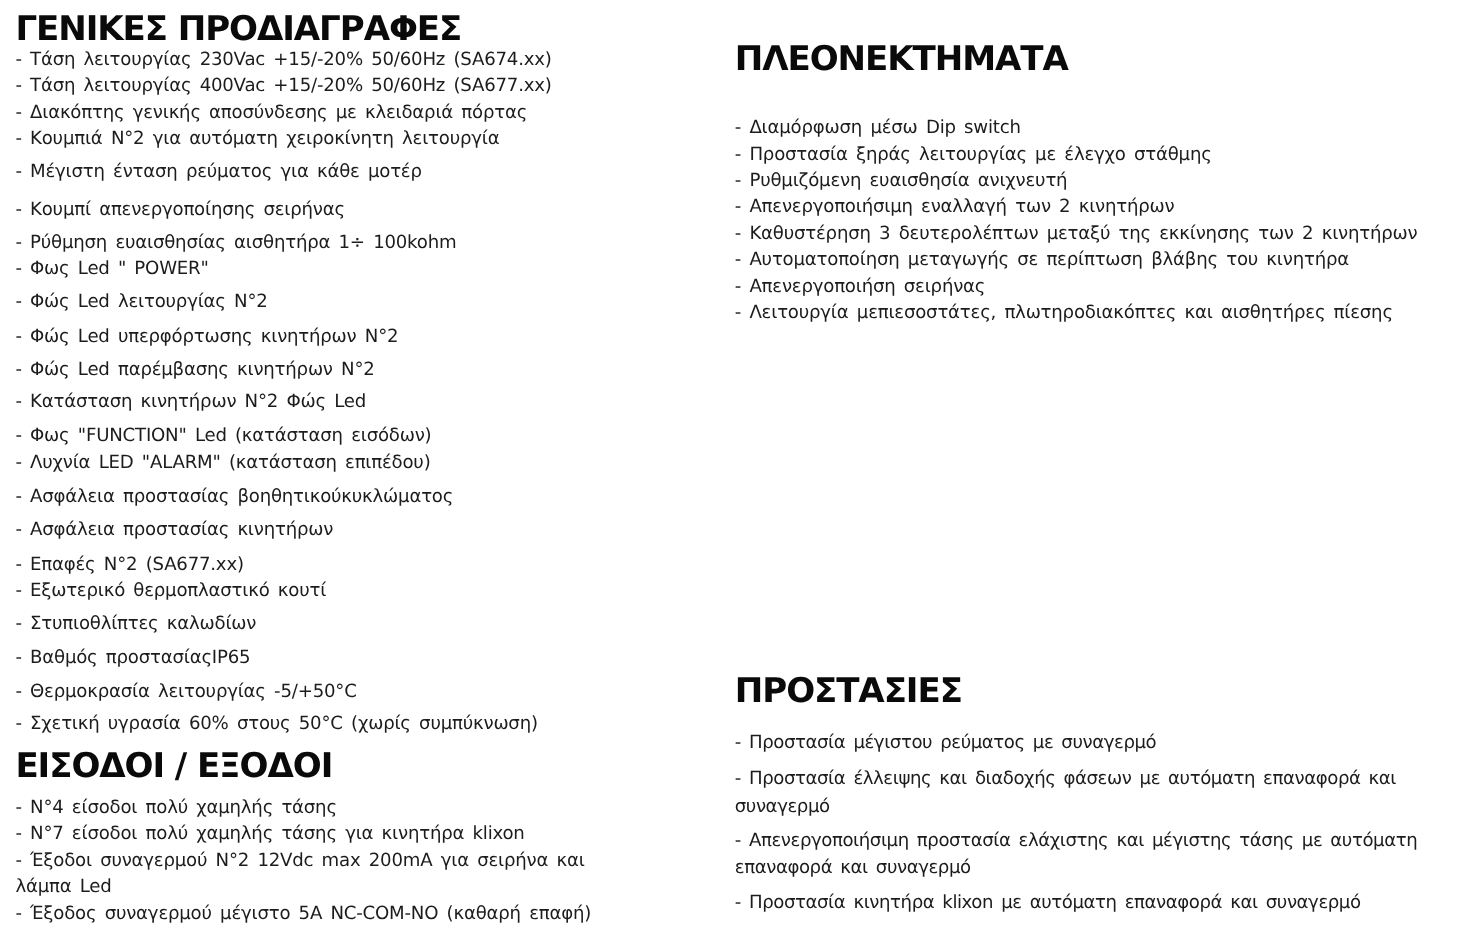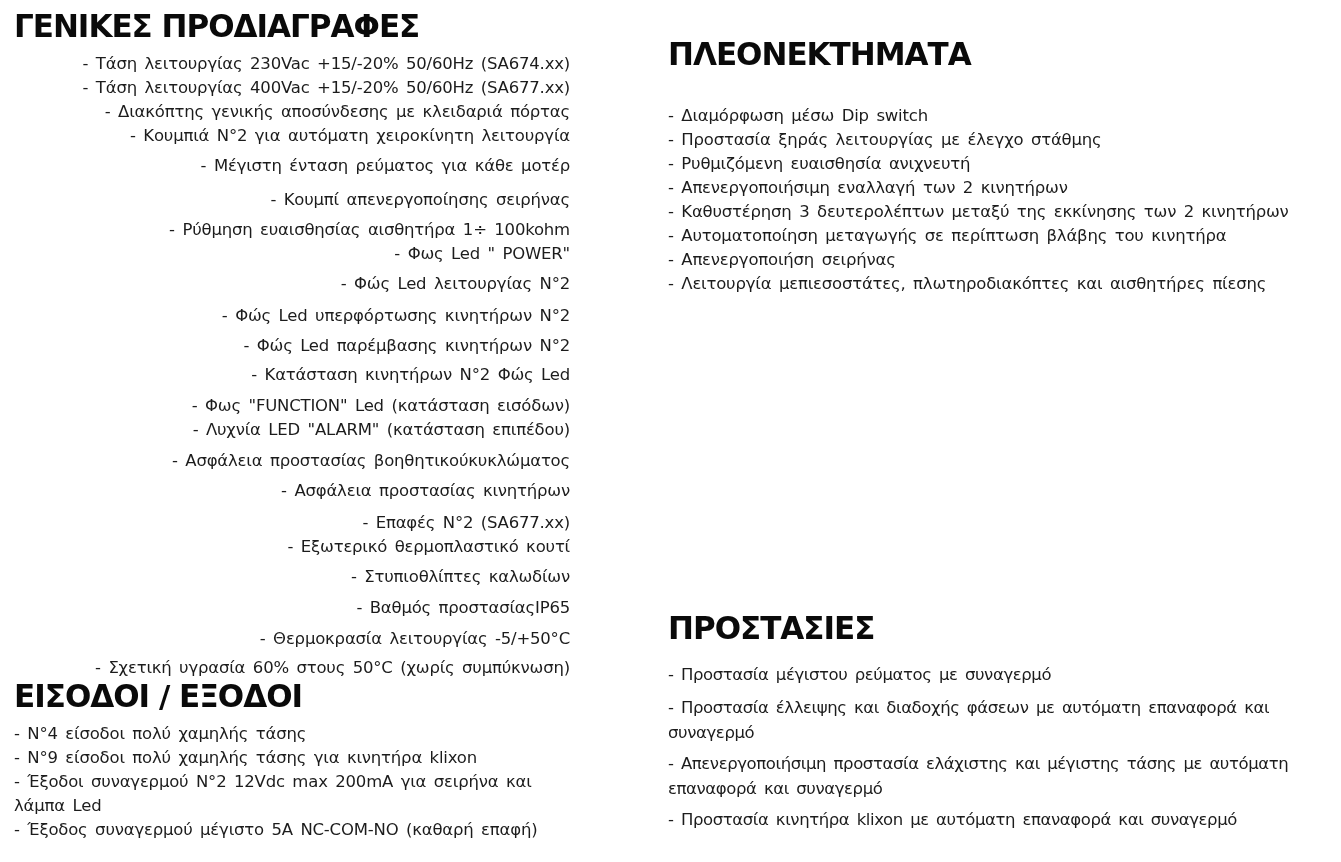--- a/index.html
+++ b/index.html
@@ -34,21 +34,21 @@
   }
   ul.spec-list li{
     font-size:16.5px;
     letter-spacing:-0.2px;
     word-spacing:2.5px;
     line-height:24px;
     color:var(--text);
   }
   
   #general-specs{left:14px;top:10px;width:556px;}
-  #general-specs ul{margin-top:10px;text-align:right;}
+  #general-specs ul{}
 
   #inputs-outputs{left:14px;top:680px;width:560px;}
   #inputs-outputs ul{margin-top:10px;}
 
   #advantages{left:668px;top:10px;width:628px;margin-top:28px;}
   #advantages ul{margin-top:34px;}
 
   #protections{left:668px;top:612px;width:640px;}
   #protections ul{margin-top:18px;}
   #protections ul.spec-list li{line-height:25px;letter-spacing:-0.4px;}
@@ -81,21 +81,21 @@
       <li style="margin-top: 7px;">- Βαθμός προστασίαςIP65</li>
       <li style="margin-top: 7px;">- Θερμοκρασία λειτουργίας -5/+50°C</li>
       <li style="margin-top: 5px;">- Σχετική υγρασία 60% στους 50°C (χωρίς συμπύκνωση)</li>
     </ul>
 </section>
 
 <section class="section" id="inputs-outputs">
   <h2>ΕΙΣΟΔΟΙ /  ΕΞΟΔΟΙ</h2>
   <ul class="spec-list">
       <li>- N°4 είσοδοι πολύ χαμηλής τάσης</li>
-      <li>- N°9 είσοδοι πολύ χαμηλής τάσης για κινητήρα klixon</li>
+      <li>- N°7 είσοδοι πολύ χαμηλής τάσης για κινητήρα klixon</li>
       <li>- Έξοδοι συναγερμού N°2 12Vdc max 200mA για σειρήνα και λάμπα Led</li>
       <li>- Έξοδος συναγερμού μέγιστο 5A NC-COM-NO (καθαρή επαφή)</li>
     </ul>
 </section>
 
 <section class="section" id="advantages">
   <h2>ΠΛΕΟΝΕΚΤΗΜΑΤΑ</h2>
   <ul class="spec-list">
       <li>- Διαμόρφωση μέσω Dip switch</li>
       <li>- Προστασία ξηράς λειτουργίας με έλεγχο στάθμης</li>

